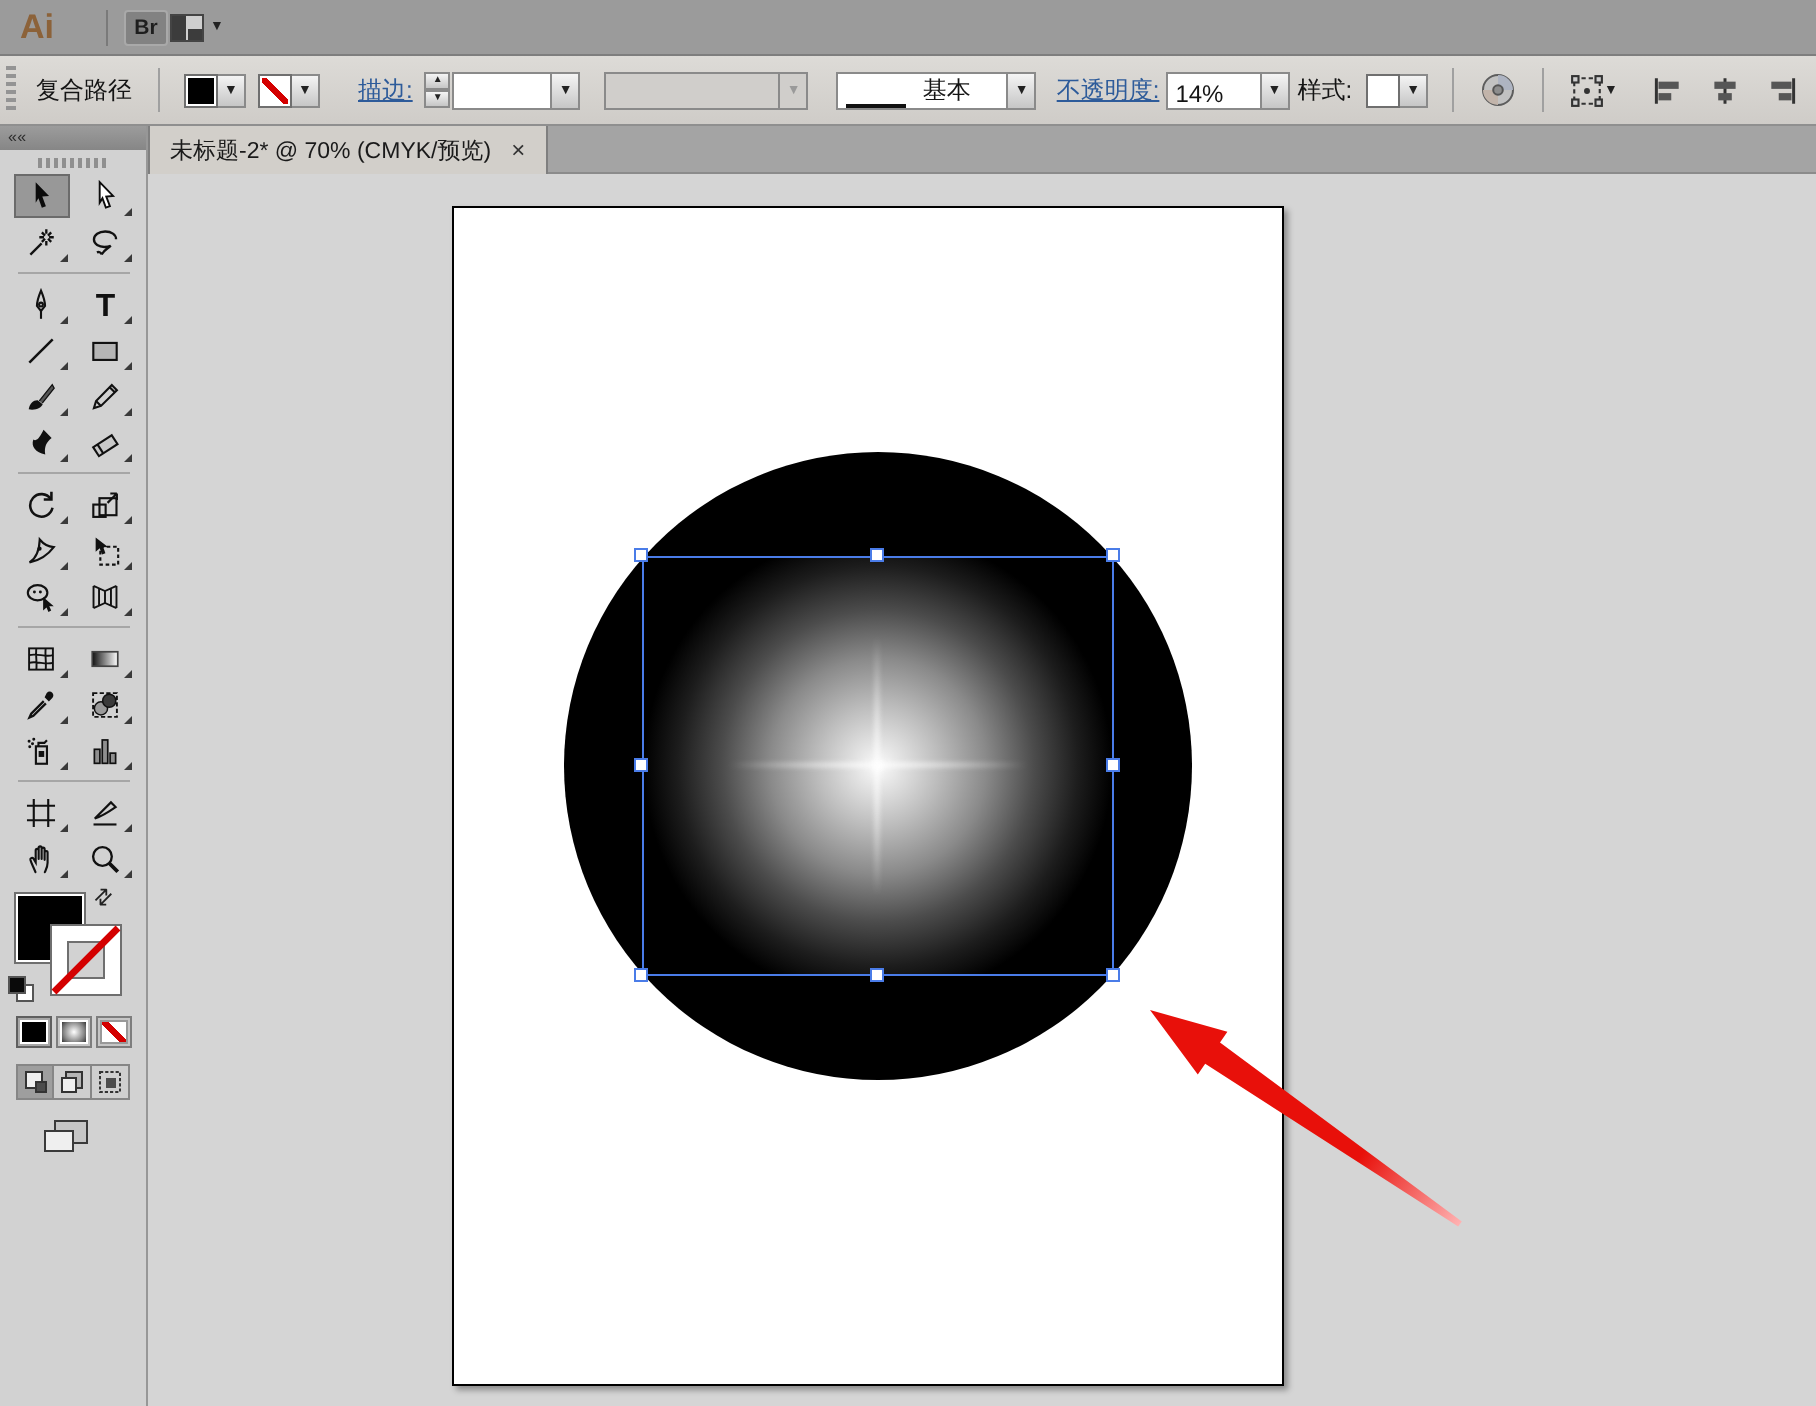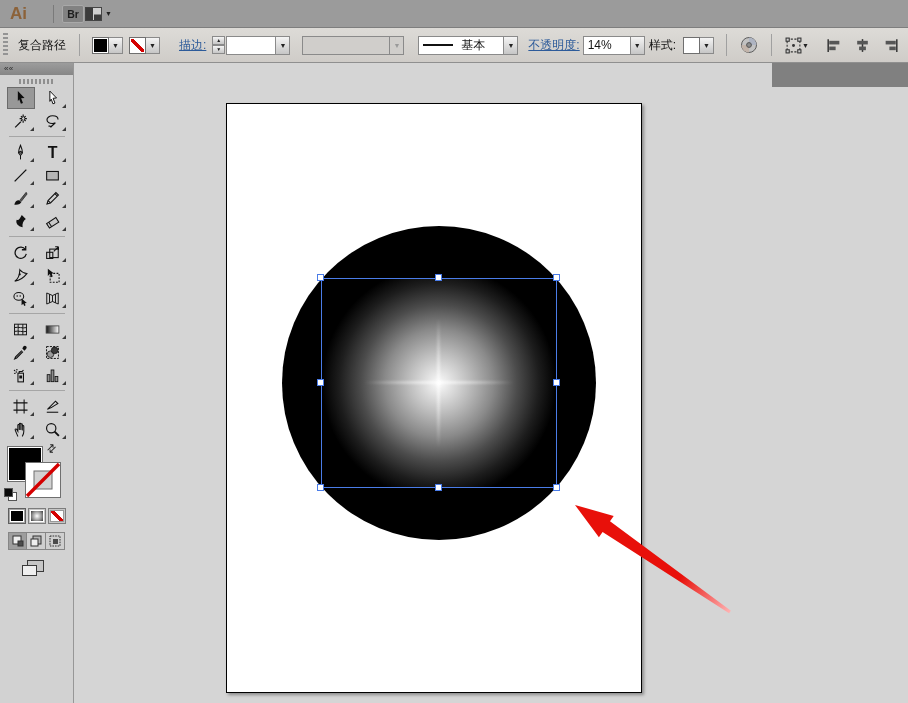--- a/index.html
+++ b/index.html
@@ -32,21 +32,21 @@
   .cb-sep{width:1px;height:22px;background:#a0a0a0;margin:0 9px;}
   .cb-link{color:var(--link);text-decoration:underline;white-space:nowrap;cursor:pointer;margin:0 3px;}
   .swatch-dd{display:flex;align-items:center;margin:0 3px;}
   .swatch-box{width:17px;height:17px;border:1px solid #6f6f6f;box-shadow:inset 0 0 0 1px #fff;background:#000;}
   .swatch-none{background:linear-gradient(45deg,transparent 43%,#d40000 43% 57%,transparent 57%),#fff;}
   .dd-btn{width:14px;height:17px;background:linear-gradient(#f4f4f4,#c6c6c6);border:1px solid #8a8a8a;
     border-left:none;display:flex;align-items:center;justify-content:center;}
   .stepper{display:flex;flex-direction:column;margin:0 1px 0 3px;}
   .stepper button{width:13px;height:9px;font-size:5px;line-height:5px;background:linear-gradient(#f4f4f4,#c6c6c6);
     border:1px solid #8a8a8a;color:#222;padding:0;}
-  .combo{height:19px;background:#fff;border:1px solid #8a8a8a;display:flex;align-items:center;
+  .combo{height:19px;background:#fff;border:1px solid #8a8a8a;display:flex;align-items:flex-end;
     font-size:12px;padding:0 4px;}
   .combo.disabled{background:#d0cecb;}
   .combo-wrap{display:flex;align-items:center;}
   .combo-wrap .dd-btn{height:19px;}
   .combo-wrap .dd-btn.disabled{background:#d0cecb;color:#9a9a9a;}
   .stroke-line{width:30px;height:2px;background:#111;margin-right:8px;}
   .icon-btn{display:flex;align-items:center;margin:0 4px;}
 
   
   .docbar{position:absolute;left:74px;top:63px;width:834px;height:24px;background:var(--tabbar);
@@ -480,20 +480,26 @@
     </div>
 
     <div class="screen-mode">
       <svg width="22" height="17" viewBox="0 0 22 17">
         <rect x="5.5" y="0.5" width="16" height="11" fill="#c6c6c6" stroke="#3a3a3a"></rect>
         <rect x="0.5" y="5.5" width="14" height="10" fill="#efefef" stroke="#3a3a3a"></rect>
       </svg>
     </div>
   </div>
 
+  <div class="docbar">
+    <div class="doc-tab">
+      <span>未标题-2* @ 70% (CMYK/预览)</span>
+      <span class="tab-close">×</span>
+    </div>
+  </div>
 
   <div class="canvas">
     <div class="artboard"></div>
     <div class="black-circle"></div>
     <div class="grad-square"></div>
     <div class="flare-h"></div>
     <div class="flare-v"></div>
     <div class="selection-box"></div>
     <div class="h" style="left:242.5px;top:186.5px"></div>
     <div class="h" style="left:360.5px;top:186.5px"></div>

